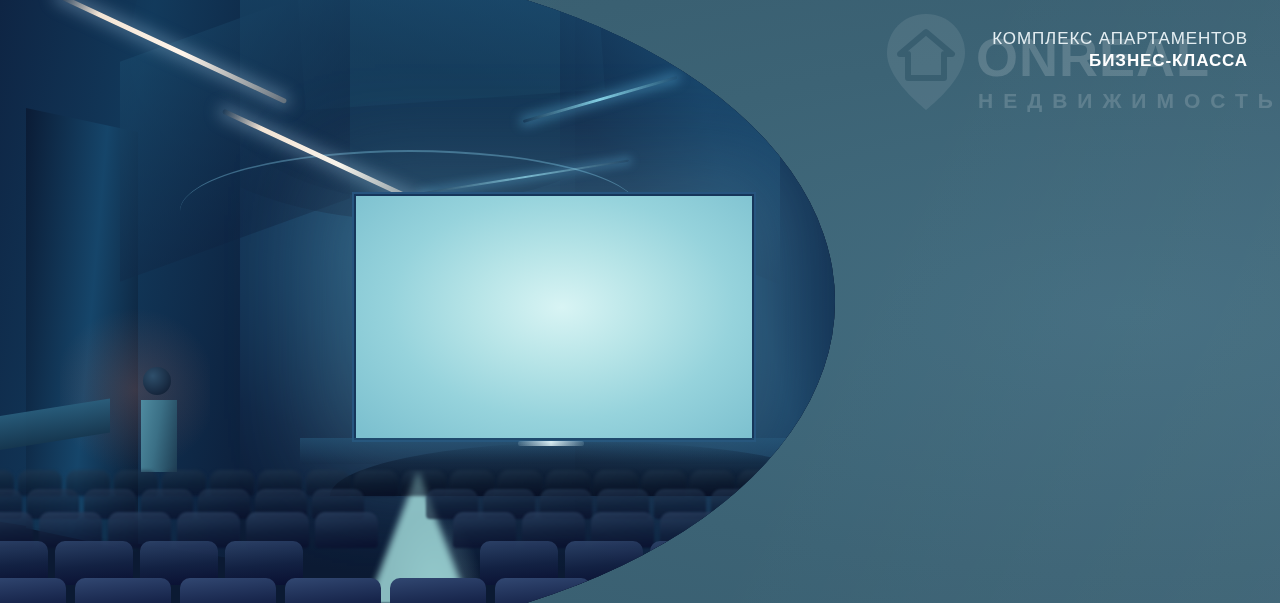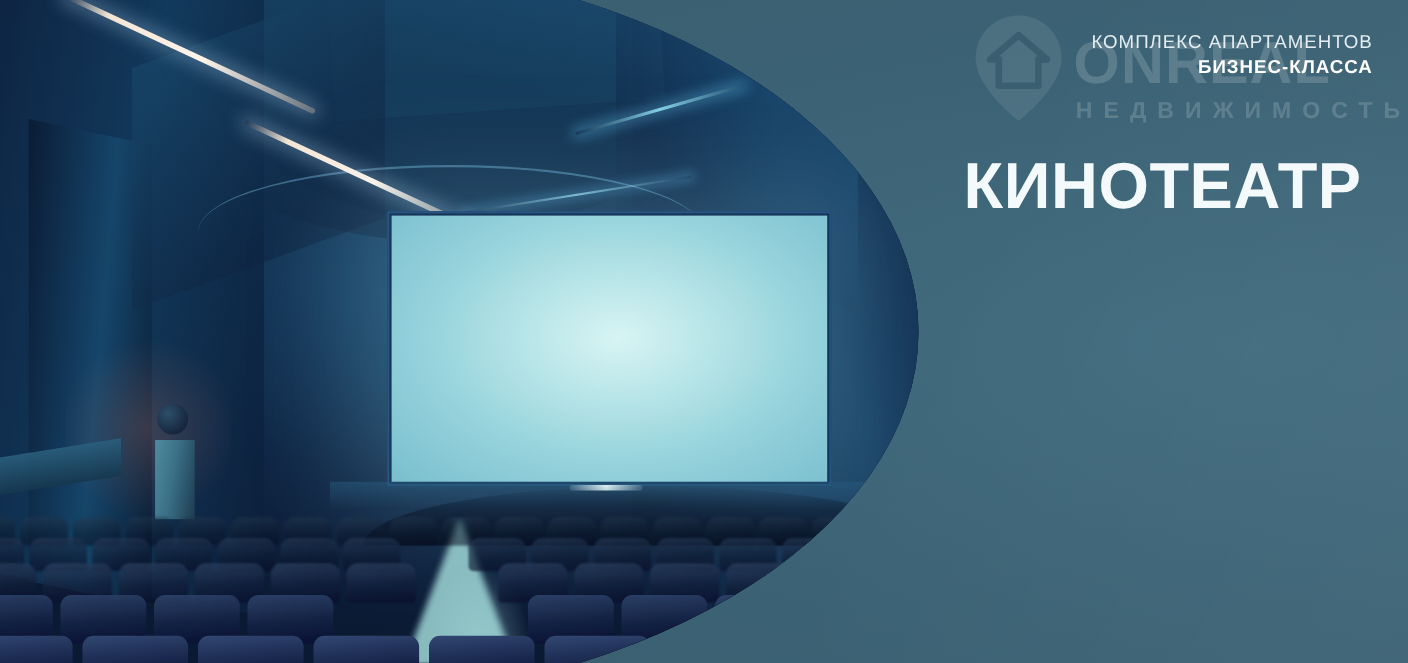--- a/index.html
+++ b/index.html
@@ -475,16 +475,15 @@
           </div>
         </div>
     </div>
   </div>
 
   <div class="eyebrow">
     <span class="l1">КОМПЛЕКС АПАРТАМЕНТОВ</span>
     <span class="l2">БИЗНЕС-КЛАССА</span>
   </div>
 
-  <h1 class="headline">КИНОТЕАТР</h1>
 
 
 </div>
 
 </body></html>

